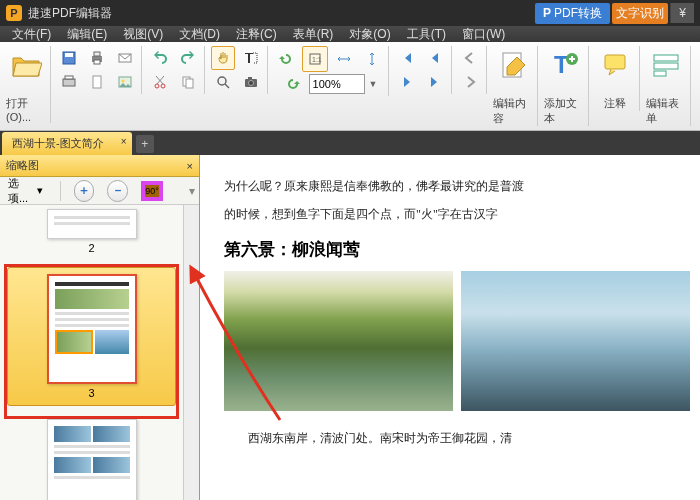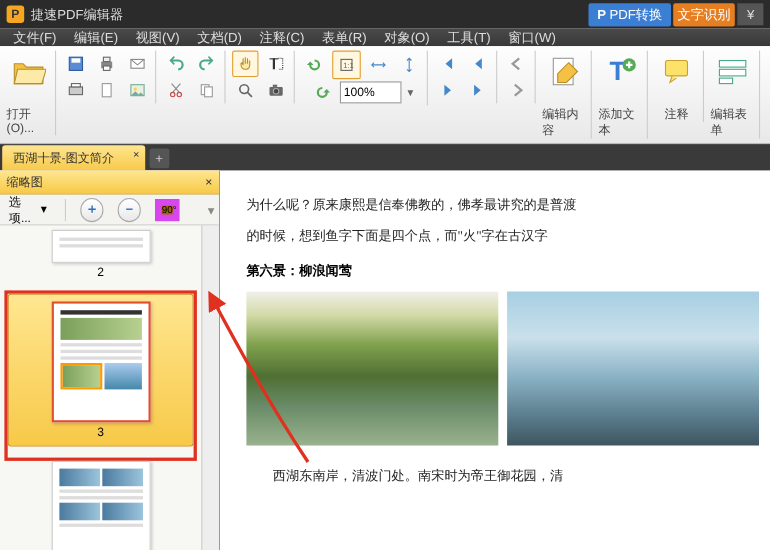--- a/index.html
+++ b/index.html
@@ -26,35 +26,35 @@
 .tab{background:linear-gradient(#ffe690,#f7c948);padding:4px 28px 4px 10px;border-radius:3px 3px 0 0;font-size:11px;color:#333;position:relative;margin-left:2px}
 .tab .x{position:absolute;right:5px;top:4px;font-size:10px}
 .addtab{width:18px;height:18px;background:#555;color:#ccc;display:flex;align-items:center;justify-content:center;margin-left:4px;border-radius:2px;margin-bottom:2px}
 .content{display:flex;height:calc(500px - 26px - 22px - 64px - 24px)}
 .sidebar{width:200px;background:#f7f7f3;border-right:1px solid #999;display:flex;flex-direction:column;position:relative}
 .sidehdr{height:22px;background:linear-gradient(#ffe690,#f7c948);display:flex;align-items:center;padding:0 6px;border-bottom:1px solid #c0a030;font-size:11px;color:#333}
 .sidehdr .x{margin-left:auto}
 .sidetools{height:28px;border-bottom:1px solid #ccc;display:flex;align-items:center;padding:0 4px;gap:13px;background:#f3f3f0}
 .optbtn{display:flex;align-items:center;font-size:11px;padding:2px 4px}
 .zmbtn{width:22px;height:22px;border:1px solid #aaa;border-radius:11px;display:flex;align-items:center;justify-content:center;background:linear-gradient(#fff,#e8e8e8);font-weight:bold;cursor:pointer}
-.rot{width:22px;height:20px;border:6px solid #d946ef;display:flex;align-items:center;justify-content:flex-start;font-size:9px;background:#a16207}
+.rot{width:22px;height:20px;border:4px solid #d946ef;display:flex;align-items:center;justify-content:flex-start;font-size:9px;background:#a16207}
 .thumbs{flex:1;overflow:hidden;padding:4px;background:#f7f7f3}
 .thumb{display:flex;flex-direction:column;align-items:center;margin-bottom:10px}
 .thumb .pg{width:90px;background:#fff;border:1px solid #ccc;box-shadow:1px 1px 3px rgba(0,0,0,.2);padding:6px;display:flex;flex-direction:column;gap:3px}
 .thumb.sel{background:linear-gradient(#ffe690,#f7c948);padding:6px;border:1px solid #d09020;border-radius:3px}
 .thumb.sel .pg{border:2px solid #e05030}
 .thumb .num{font-size:11px;margin-top:3px}
 .thline{height:3px;background:#ddd}
 .thimg{height:20px;background:linear-gradient(90deg,#7aa05a,#b7d090)}
 .thimg2{height:22px;background:linear-gradient(90deg,#4a7a9f,#9cc4dc)}
 .scroll{width:16px;background:#eee;border-left:1px solid #ccc}
 .mainview{flex:1;background:#808080;padding:0;overflow:hidden;position:relative}
 .page{background:#fff;margin:0;padding:18px 10px 10px 24px;min-height:100%}
 .page p{font-size:12px;line-height:2.3;color:#222;font-family:SimSun,serif}
-.page h3{font-size:12px;font-weight:bold;margin:10px 0;font-family:Liberation Mono, monospace}
+.page h3{font-size:17px;font-weight:bold;margin:10px 0;font-family:Liberation Mono, monospace}
 .imgs{display:flex;gap:8px;margin-top:6px}
 .img{flex:1;height:140px}
 .img.a{background:linear-gradient(180deg,#f0f0e8 0%,#d4dba8 15%,#7fa04c 35%,#4f6f34 55%,#6a8c68 75%,#9ab28e 100%)}
 .img.b{background:linear-gradient(180deg,#a7cfe2 0%,#c9e0eb 30%,#8bb3c6 55%,#5d7f8f 80%,#3d5560 100%)}
 .arrow{position:absolute;left:180px;top:260px;pointer-events:none}
 .selwrap{border:3px solid #e03020;padding:0}
 </style>
 </head>
 <body>
 

